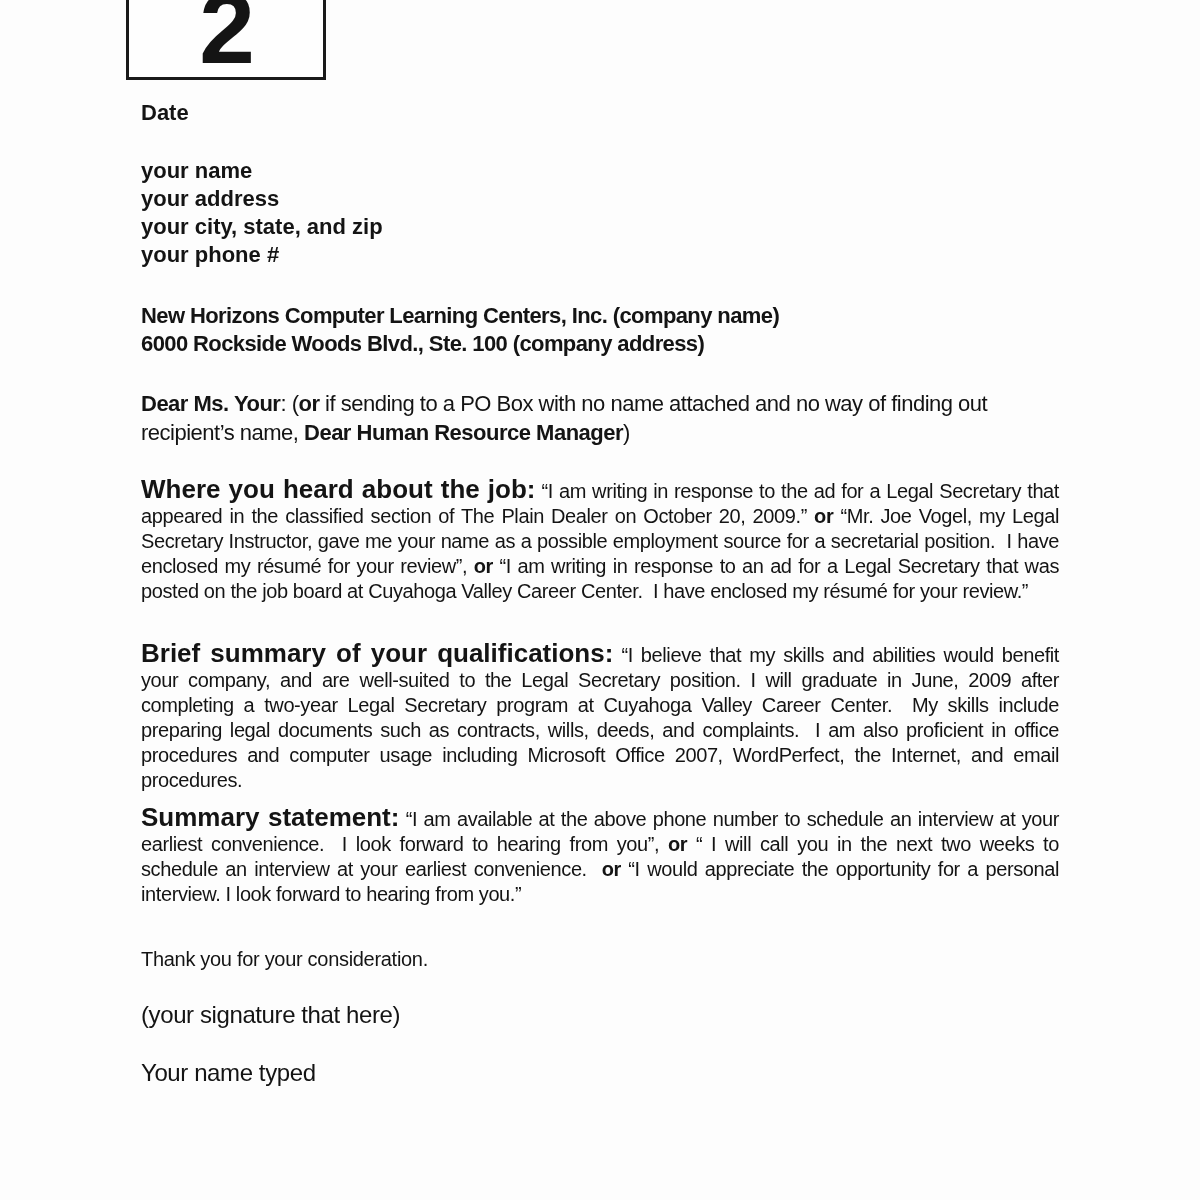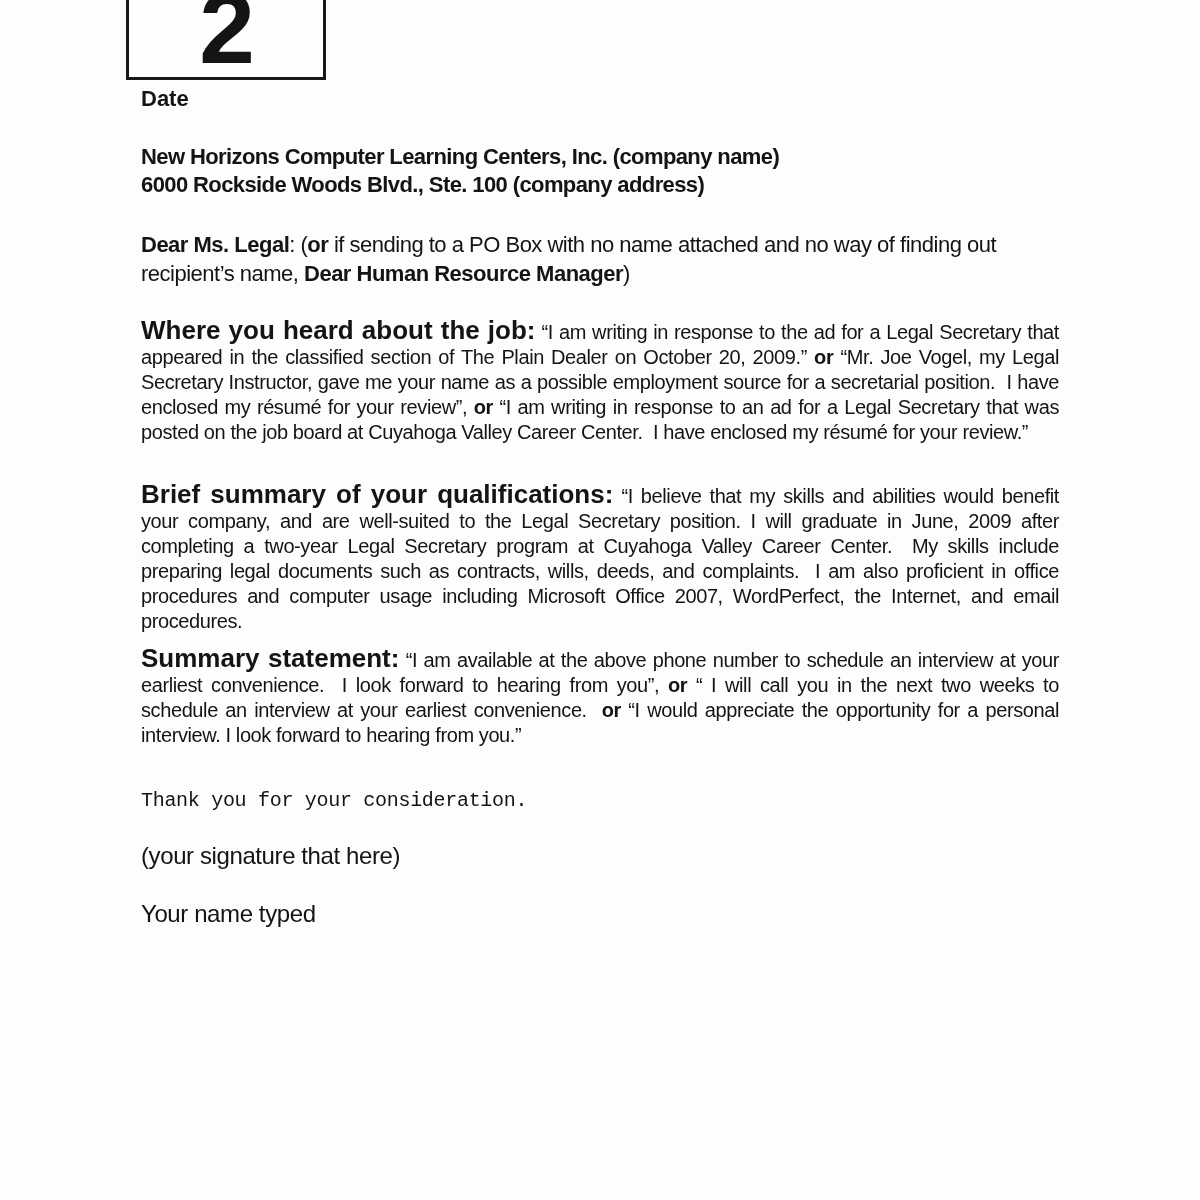--- a/index.html
+++ b/index.html
@@ -31,21 +31,21 @@
     font-weight: 700;
     line-height: 1;
     margin-top: 6px;
     letter-spacing: -2px;
   }
 
   
   .letter {
     position: absolute;
     left: 141px;
-    top: 86px;
+    top: 100px;
     width: 918px;
   }
 
   .date {
     font-size: 22px;
     font-weight: 700;
     margin: 0 0 31px 0;
   }
 
   .sender {
@@ -86,47 +86,52 @@
   .sec-1 { margin-bottom: 37px; }
   .sec-2 { margin-bottom: 12px; }
   .sec-3 { margin-bottom: 41px; }
 
   .seg-bold { font-weight: 700; }
 
   .thanks {
     font-size: 20px;
     letter-spacing: -0.3px;
     margin: 0 0 30px 0;
-    font-family: Liberation Mono, monospace;
   }
   .signoff, .signature, .typed-name {
     font-size: 24px;
     letter-spacing: -0.4px;
     margin: 0 0 30px 0;
   }
   .typed-name { margin-bottom: 0; }
 </style>
 </head>
 <body>
 
 <div class="page-box">
   <span class="num">2</span>
 </div>
 
 <div class="letter">
 
   <p class="date">Date</p>
 
+  <div class="sender">
+    <div>your name</div>
+    <div>your address</div>
+    <div>your city, state, and zip</div>
+    <div>your phone #</div>
+  </div>
 
   <div class="recipient">
     <div>New Horizons Computer Learning Centers, Inc. (company name)</div>
     <div>6000 Rockside Woods Blvd., Ste. 100 (company address)</div>
   </div>
 
-  <p class="salutation"><span class="seg-bold">Dear Ms. Legal</span><span>: (</span><span class="seg-bold">or</span><span> if sending to a PO Box with no name attached and no way of finding out recipient’s name, </span><span class="seg-bold">Dear Human Resource Manager</span><span>)</span></p>
+  <p class="salutation"><span class="seg-bold">Dear Ms. Your</span><span>: (</span><span class="seg-bold">or</span><span> if sending to a PO Box with no name attached and no way of finding out recipient’s name, </span><span class="seg-bold">Dear Human Resource Manager</span><span>)</span></p>
 
   <p class="section sec-1"><span class="sec-heading">Where you heard about the job:</span>
     <span><span>“I am writing in response to the ad for a Legal Secretary that appeared in the classified section of The Plain Dealer on October 20, 2009.” </span><span class="seg-bold">or</span><span> “Mr. Joe Vogel, my Legal Secretary Instructor, gave me your name as a possible employment source for a secretarial position.&nbsp; I have enclosed my résumé for your review”, </span><span class="seg-bold">or</span><span> “I am writing in response to an ad for a Legal Secretary that was posted on the job board at Cuyahoga Valley Career Center.&nbsp; I have enclosed my résumé for your review.”</span></span></p>
 
   <p class="section sec-2"><span class="sec-heading">Brief summary of your qualifications:</span>
     <span><span>“I believe that my skills and abilities would benefit your company, and are well-suited to the Legal Secretary position. I will graduate in June, 2009 after completing a two-year Legal Secretary program at Cuyahoga Valley Career Center.&nbsp; My skills include preparing legal documents such as contracts, wills, deeds, and complaints.&nbsp; I am also proficient in office procedures and computer usage including Microsoft Office 2007, WordPerfect, the Internet, and email procedures.</span></span></p>
 
   <p class="section sec-3"><span class="sec-heading">Summary statement:</span>
     <span><span>“I am available at the above phone number to schedule an interview at your earliest convenience.&nbsp; I look forward to hearing from you”, </span><span class="seg-bold">or</span><span> “ I will call you in the next two weeks to schedule an interview at your earliest convenience.&nbsp; </span><span class="seg-bold">or</span><span> “I would appreciate the opportunity for a personal interview. I look forward to hearing from you.”</span></span></p>
 

